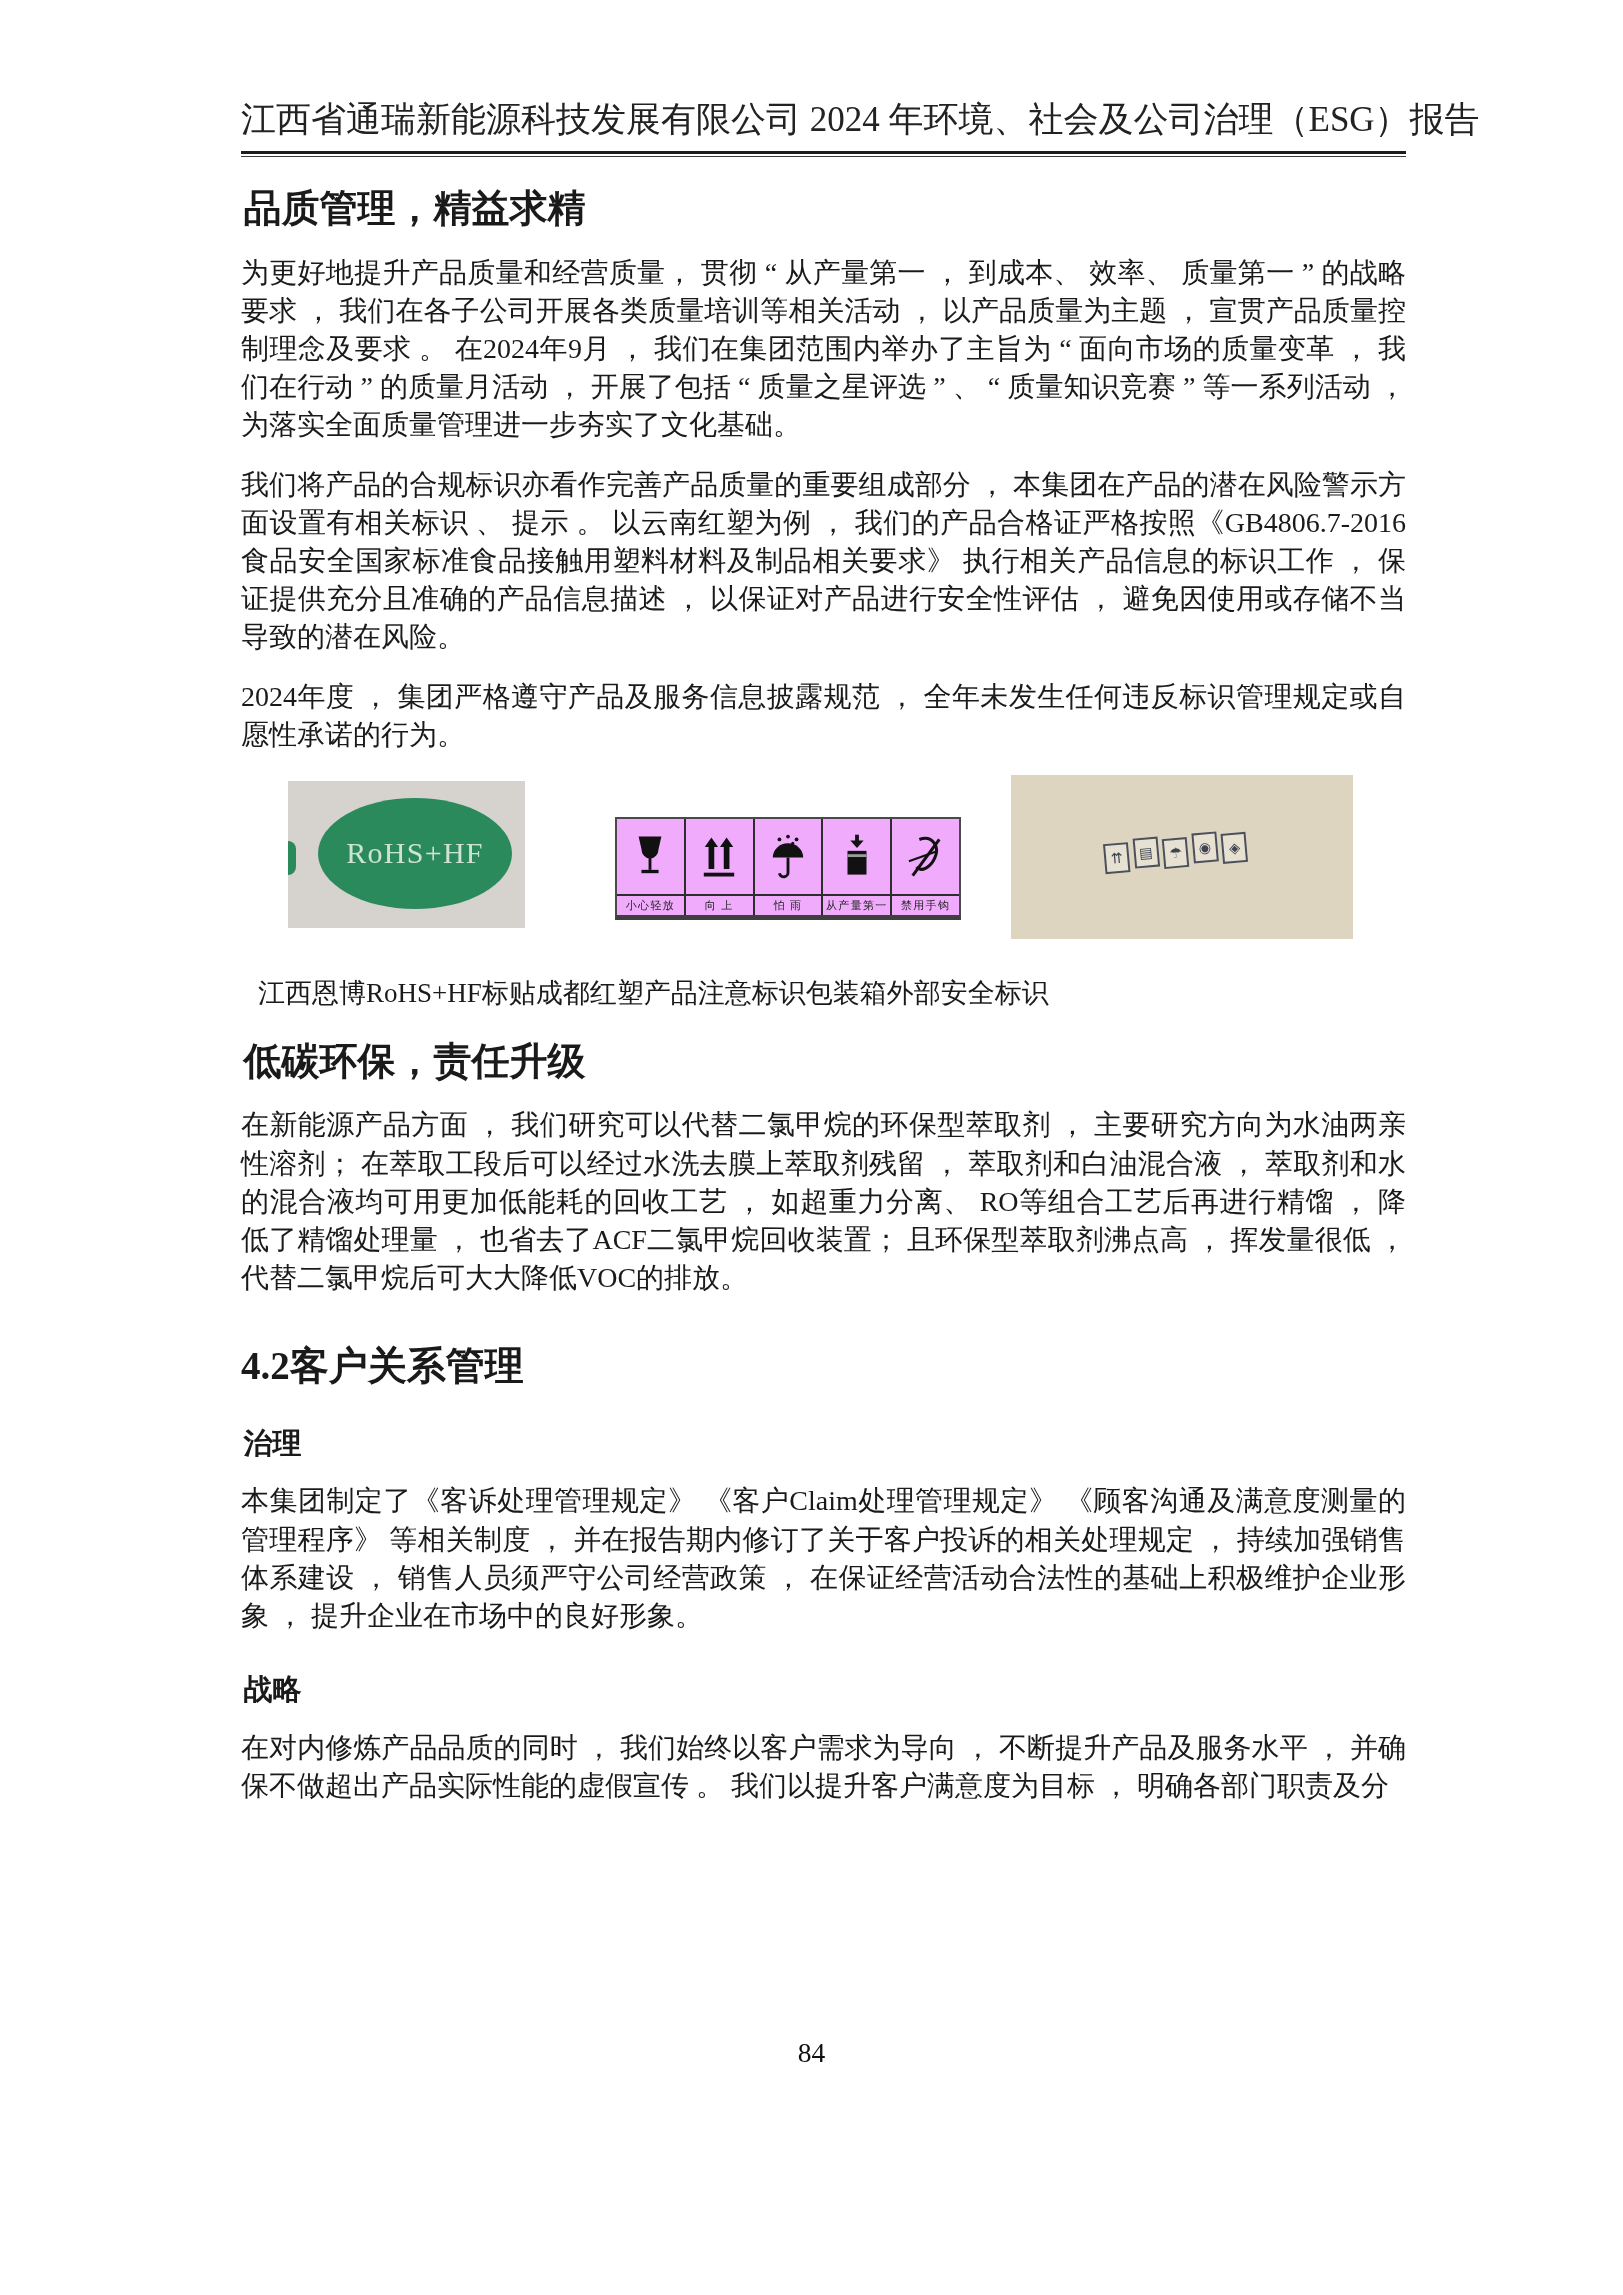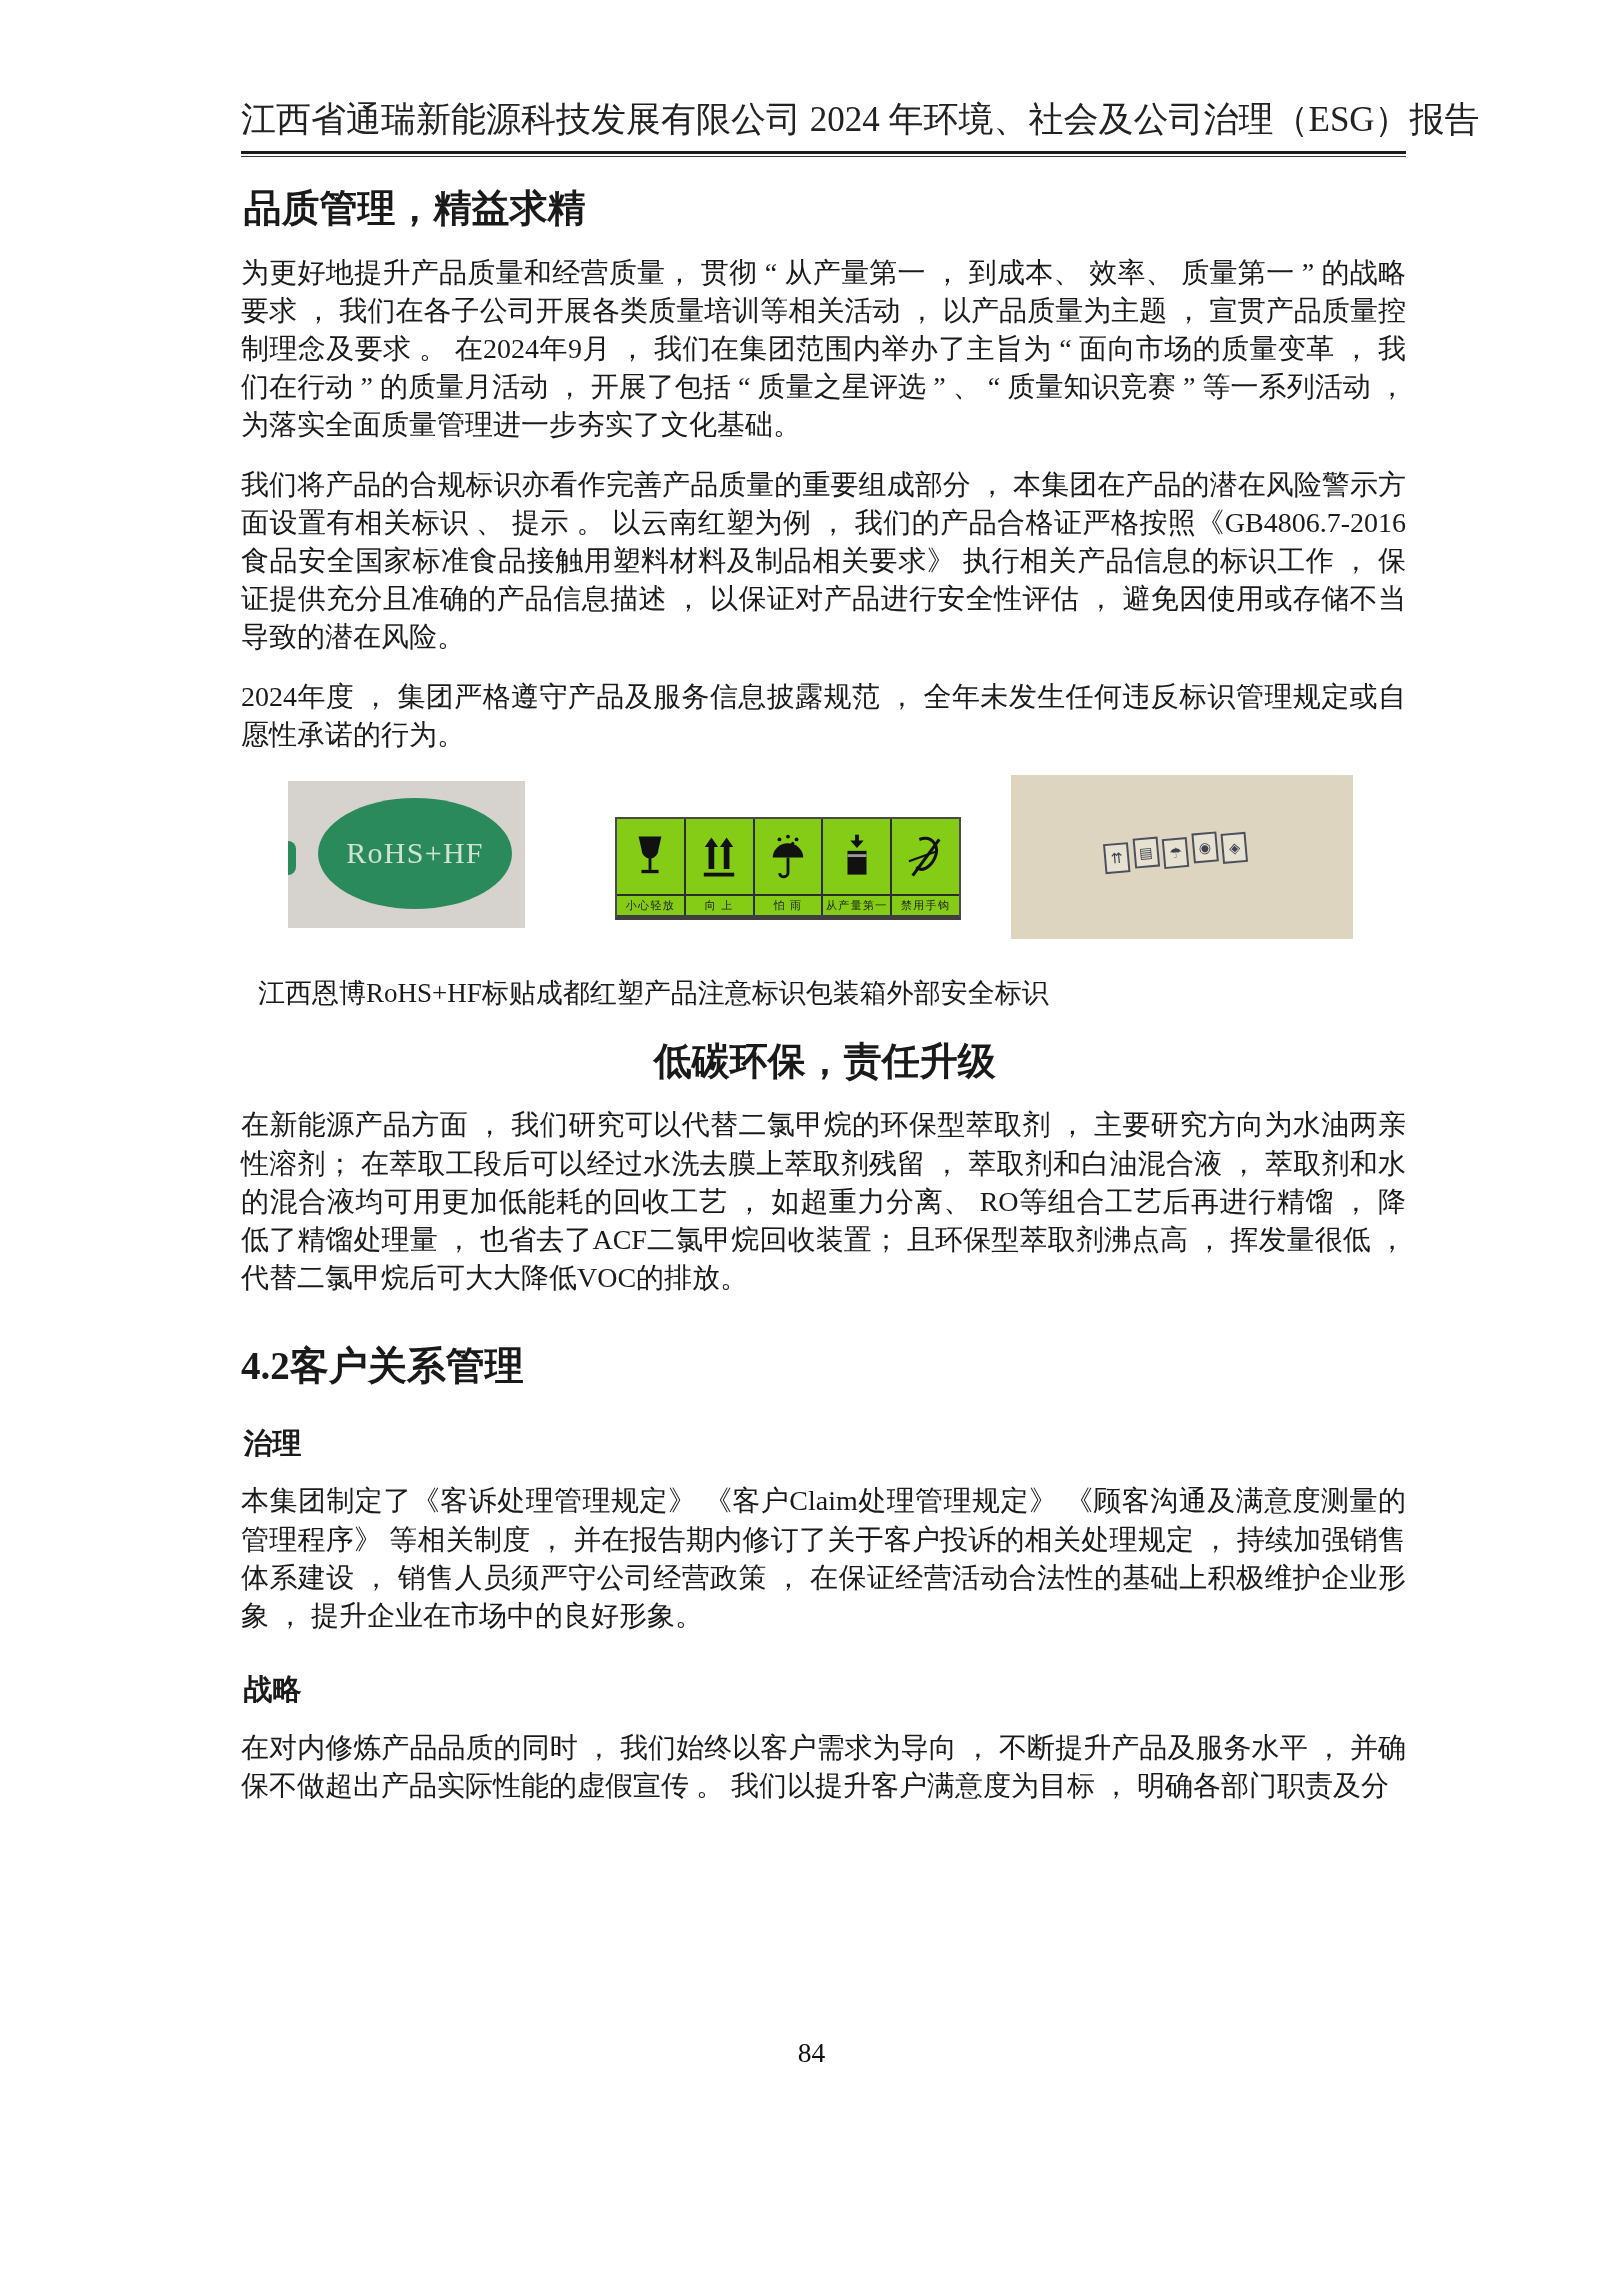--- a/index.html
+++ b/index.html
@@ -50,21 +50,21 @@
     font-weight: bold;
     margin: 47px 0 12px 0;
     line-height: 1.15;
   }
   h4.sub2 {
     font-size: 29px;
     font-weight: bold;
     margin: 37px 0 0 2.6px;
     line-height: 1.2;
   }
-  .h3-low { margin-top: 63px; text-align: center; }
+  .h3-low { margin-top: 63px; }
 
   
   .figure-row {
     position: relative;
     height: 165px;
     margin-top: 21px;
   }
   .fig { position: absolute; }
 
   
@@ -102,21 +102,21 @@
     background: #bdbdbd;
     border: 2px solid #4a4a4a;
     border-bottom: 5.2px solid #3f3f3f;
     box-sizing: border-box;
     display: flex;
   }
   .symbol-cell {
     flex: 1;
     border-right: 2px solid #2d2d2d;
     display: flex; flex-direction: column;
-    background: #84cc16;
+    background: #f0abfc;
   }
   .symbol-cell:last-child { border-right: none; }
   .sym-icon {
     flex: 1;
     display: flex; align-items: center; justify-content: center;
     padding-top: 2.6px;
   }
   .sym-icon svg { width: 38px; height: 55px; display: block; }
   .sym-label {
     border-top: 2px solid #2d2d2d;

